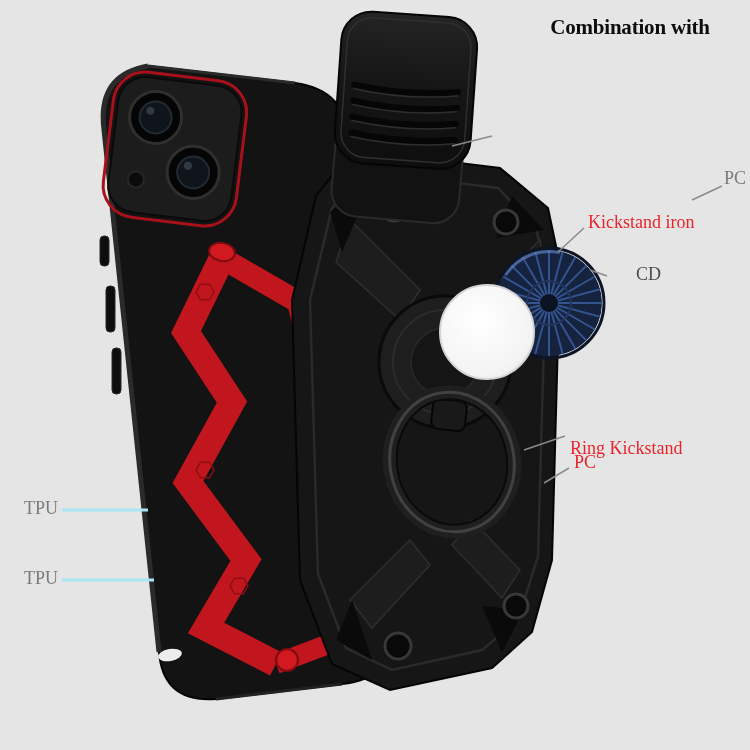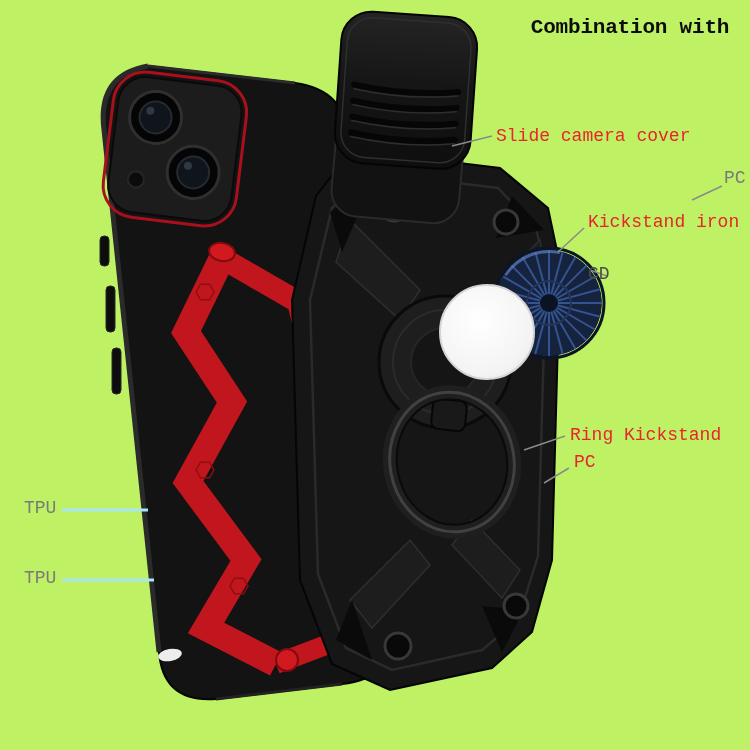--- a/index.html
+++ b/index.html
@@ -1,18 +1,18 @@
 <!DOCTYPE html>
 <html style="--label_red: #e8252c; --label_gray: #7a7a7a; --leader_gray: #8a8a8a; --tpu_leader_cyan: #a9e6f4; --case_black: #131313; --insert_red: #c1161d; --cd_navy: #16233f; --magnet_disc_white: #f7f7f7;"><head>
 <meta charset="utf-8">
 <style>
   html,body{margin:0;padding:0;background:#ffffff;}
   .stage{
-    position:relative;width:750px;height:750px;background:#bef264;
-    overflow:hidden;font-family:Liberation Mono, monospace;
+    position:relative;width:750px;height:750px;background:#e5e5e5;
+    overflow:hidden;font-family:Liberation Serif, serif;
   }
   .artwork{position:absolute;left:0;top:0;width:750px;height:750px;}
   .title{
     position:absolute;left:522px;top:14px;width:216px;text-align:center;
     font-weight:bold;font-size:21px;line-height:1.3;color:#0d0d0d;
     letter-spacing:-0.2px;
   }
   .title span{display:block;white-space:nowrap;}
   .label{position:absolute;font-size:18px;white-space:nowrap;}
   .label.red{color:var(--label_red,#e8252c);}
@@ -178,22 +178,21 @@
       <line x1="569" y1="468" x2="544" y2="483" stroke="#8a8a8a" stroke-width="1.5"></line>
       <line x1="62" y1="510" x2="148" y2="510" stroke="#a9e6f4" stroke-width="3"></line>
       <line x1="62" y1="580" x2="154" y2="580" stroke="#a9e6f4" stroke-width="3"></line>
     </g>
   </svg>
 
   <div class="title">
     <span>Combination with</span>
   </div>
 
-  <div class="label red" style="left:496px;top:126px;">Slide camera cover</div>
   <div class="label gray" style="left:724px;top:168px;">PC</div>
   <div class="label red" style="left:588px;top:212px;">Kickstand iron</div>
-  <div class="label dark" style="left:588px;top:264px;">CD</div>
-  <div class="label red" style="left:570px;top:425px;">Ring Kickstand</div>
+  <div class="label dark" style="left:636px;top:264px;">CD</div>
+  <div class="label red" style="left:570px;top:438px;">Ring Kickstand</div>
   <div class="label red" style="left:574px;top:452px;">PC</div>
   <div class="label gray" style="left:24px;top:498px;">TPU</div>
   <div class="label gray" style="left:24px;top:568px;">TPU</div>
 
 </div>
 
 </body></html>

